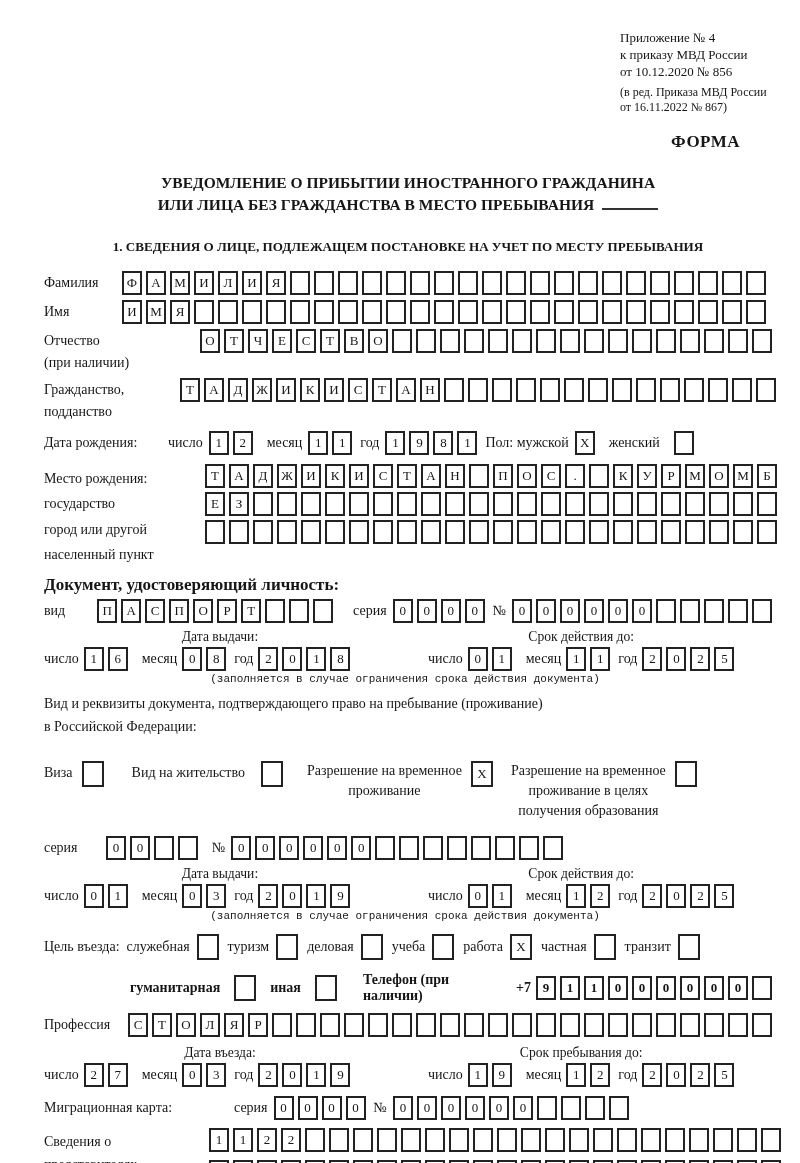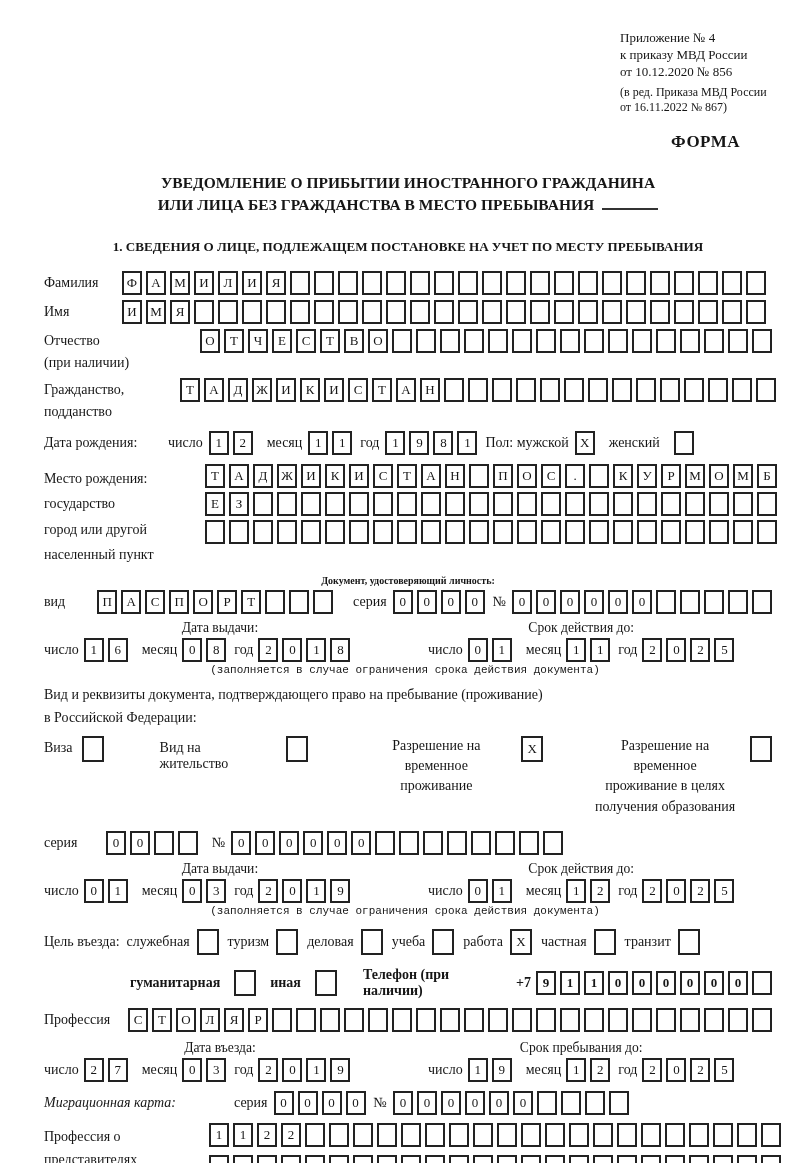--- a/index.html
+++ b/index.html
@@ -29,35 +29,35 @@
   .w78{width:78px;}  .w156{width:156px;} .w136{width:136px;} .w84{width:84px;}
   .stack{display:flex;flex-direction:column;gap:4px;}
 
   
   .inline{display:flex;align-items:center;margin-top:9px;}
   .inline .t{padding:0 6px 0 0;}
   .gap8{margin-left:8px;} .gap14{margin-left:14px;} .gap20{margin-left:20px;}
 
   .bp-lbl{width:161px;flex:0 0 auto;line-height:25.5px;padding-top:2px;}
 
-  .center-b{font-weight:bold;text-align:center;font-size:10px;margin-top:7px;}
+  .center-b{font-weight:bold;text-align:left;font-size:17px;margin-top:7px;}
 
   
   .dates{display:flex;margin-top:6px;}
   .dgrp{display:flex;flex-direction:column;}
   .dgrp .dtitle{text-align:center;font-size:13.6px;}
   .dgrp .dline{display:flex;align-items:center;margin-top:2px;}
   .dgrp .dline .t{padding-right:5px;}
   .dleft{width:352px;flex:0 0 auto;}
   .note{text-align:center;font-size:11px;padding-right:6px;margin-top:2px;font-family:Liberation Mono, monospace;}
 
   .txt{margin-top:8px;line-height:1.5;}
 
   
-  .permits{display:flex;align-items:flex-start;margin-top:8px;gap:28px;}
+  .permits{display:flex;align-items:flex-start;margin-top:24px;}
   .pitem{display:flex;align-items:flex-start;}
   .pitem .plines{text-align:center;line-height:1.45;}
   .cb .cell{width:22px;height:26px;}
   .cb{margin-left:9px;}
 
   .purpose{display:flex;align-items:center;margin-top:12px;flex-wrap:nowrap;}
   .purpose .t{padding:0 5px 0 9px;}
   .purpose .t0{padding-left:0;}
 </style>
 </head>
@@ -659,21 +659,21 @@
             <span class="cell">2</span>
             <span class="cell">0</span>
             <span class="cell">2</span>
             <span class="cell">5</span>
           </span>
       </div>
     </div>
   </div>
 
   <div class="inline" style="margin-top:9px;">
-    <span class="t" style="width:170px;font-style:italic;">Миграционная карта:</span>
+    <span class="t" style="width:170px;">Миграционная карта:</span>
     <span class="t gap14">серия</span>
     <span class="cells">
         <span class="cell">0</span>
         <span class="cell">0</span>
         <span class="cell">0</span>
         <span class="cell">0</span>
       </span>
     <span class="t gap8">№</span>
     <span class="cells">
         <span class="cell">0</span>
@@ -684,21 +684,21 @@
         <span class="cell">0</span>
         <span class="cell"></span>
         <span class="cell"></span>
         <span class="cell"></span>
         <span class="cell"></span>
       </span>
   </div>
 
   <div class="row" style="margin-top:8px;">
     <div class="bp-lbl" style="width:165px;line-height:23px;">
-      <div>Профессия о</div>
+      <div>Сведения о</div>
       <div>представителях</div>
 
     </div>
     <div class="stack" style="gap:8px;">
       <span class="cells">
           <span class="cell">1</span>
           <span class="cell">1</span>
           <span class="cell">2</span>
           <span class="cell">2</span>
           <span class="cell"></span>

